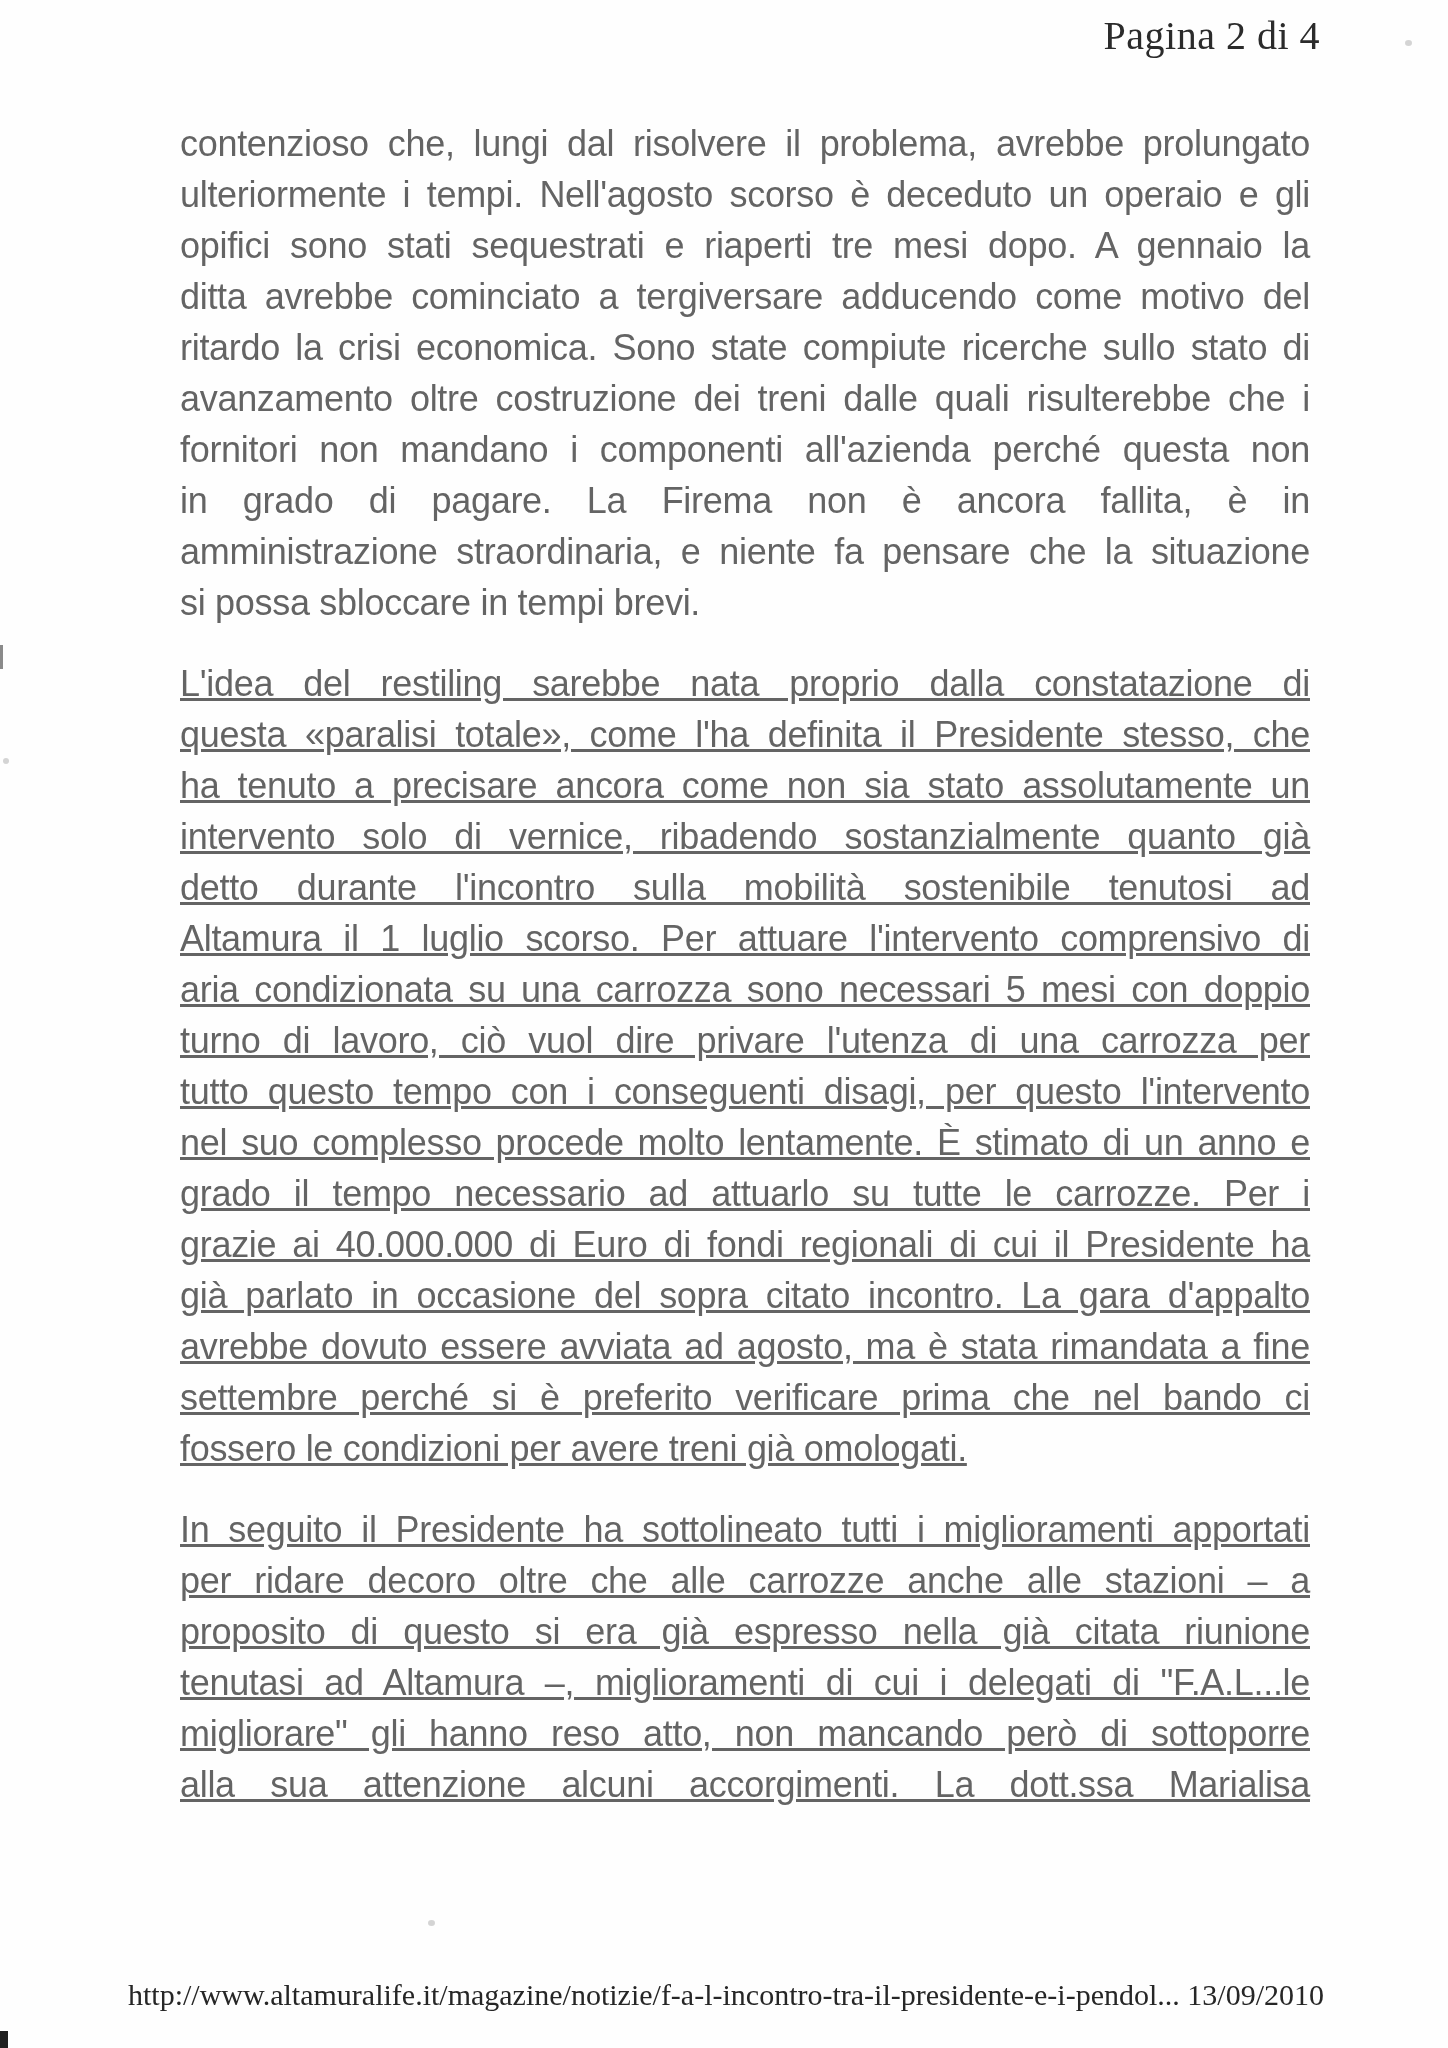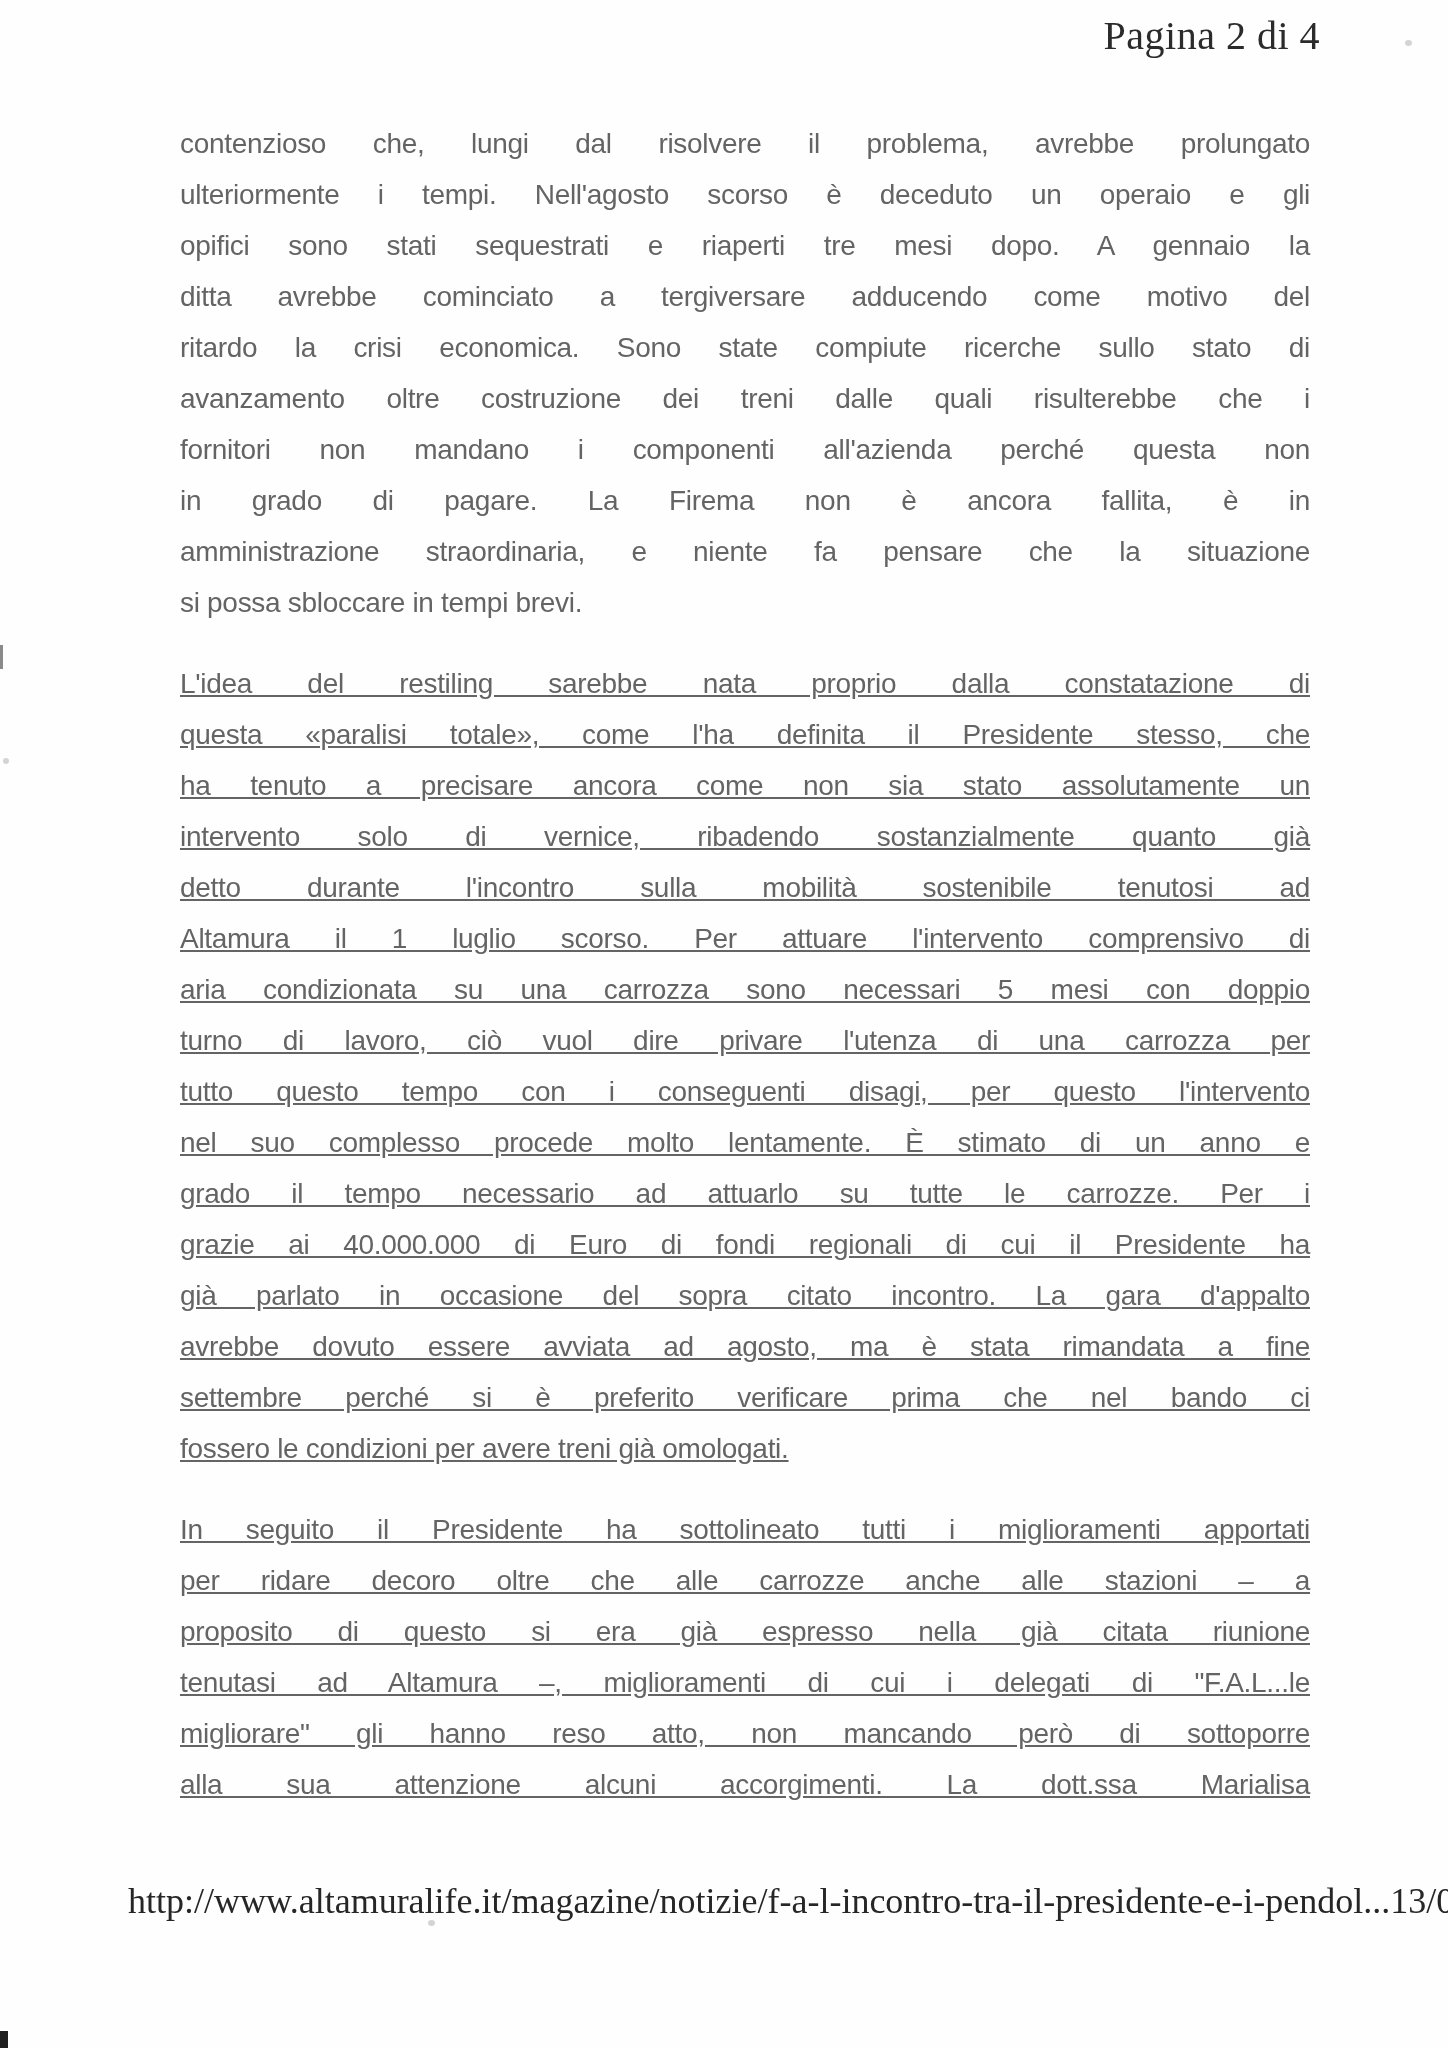--- a/index.html
+++ b/index.html
@@ -20,45 +20,45 @@
     font-family: "Liberation Serif", serif;
     font-size: 40px;
     color: #2b2b2b;
     letter-spacing: 0.5px;
   }
   .document-body {
     position: absolute;
     top: 118px;
     left: 180px;
     width: 1130px;
-    font-size: 28px;
+    font-size: 36px;
     line-height: 51px;
     color: #646464;
     letter-spacing: -0.3px;
   }
   .paragraph { margin: 0; }
   .paragraph + .paragraph { margin-top: 30px; text-decoration: underline; }
   .text-line {
     text-align: justify;
     text-align-last: justify;
     white-space: normal;
   }
   .text-line.last-line {
     text-align-last: left;
   }
   .page-footer {
     position: absolute;
     left: 128px;
-    top: 1880px;
+    top: 1978px;
     width: 1196px;
     display: flex;
     justify-content: space-between;
     align-items: baseline;
     font-family: "Liberation Serif", serif;
-    font-size: 36px;
+    font-size: 30px;
     color: #262626;
   }
   .footer-url { white-space: nowrap; }
   .footer-date { white-space: nowrap; }
   
   .scan-corner-mark {
     position: absolute;
     left: 0;
     top: 2031px;
     width: 8px;

